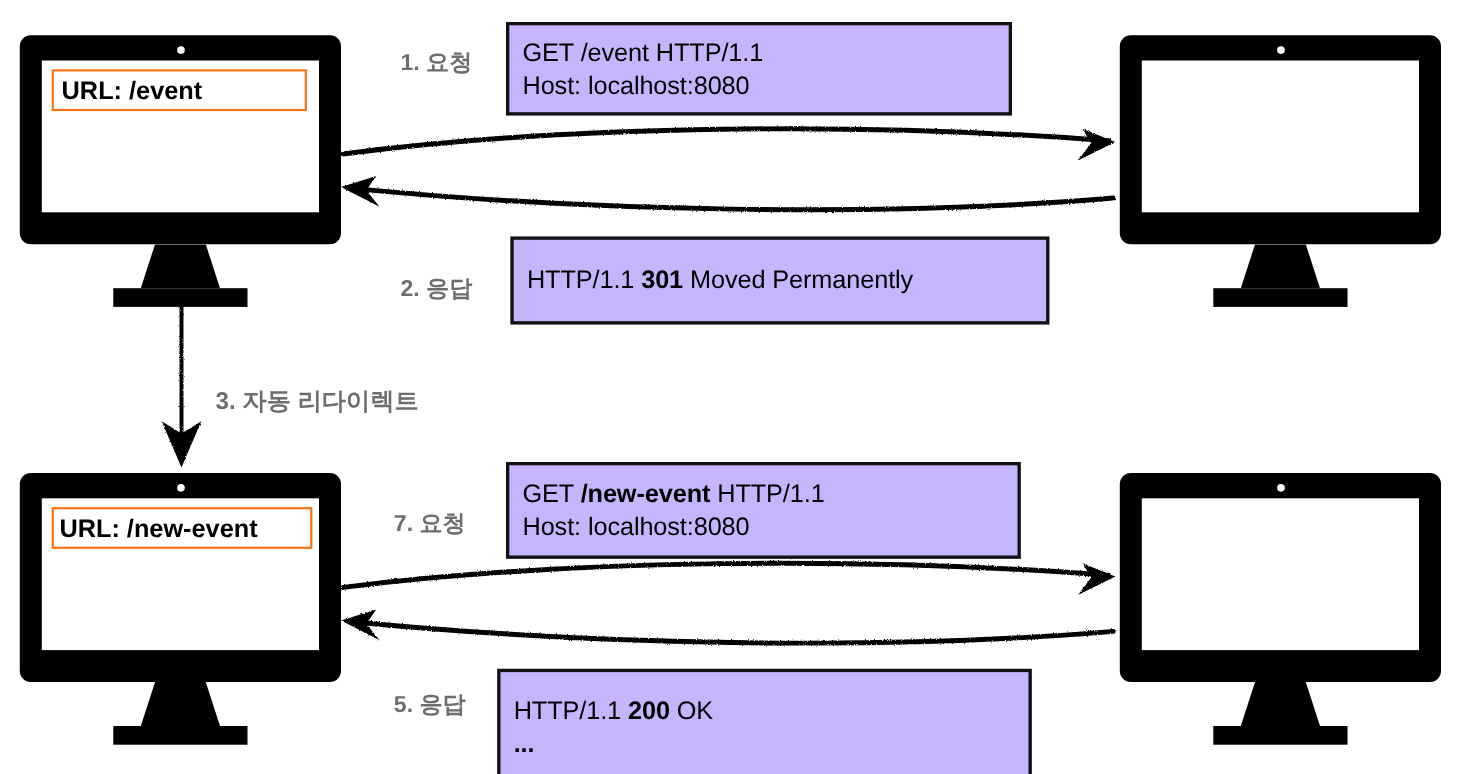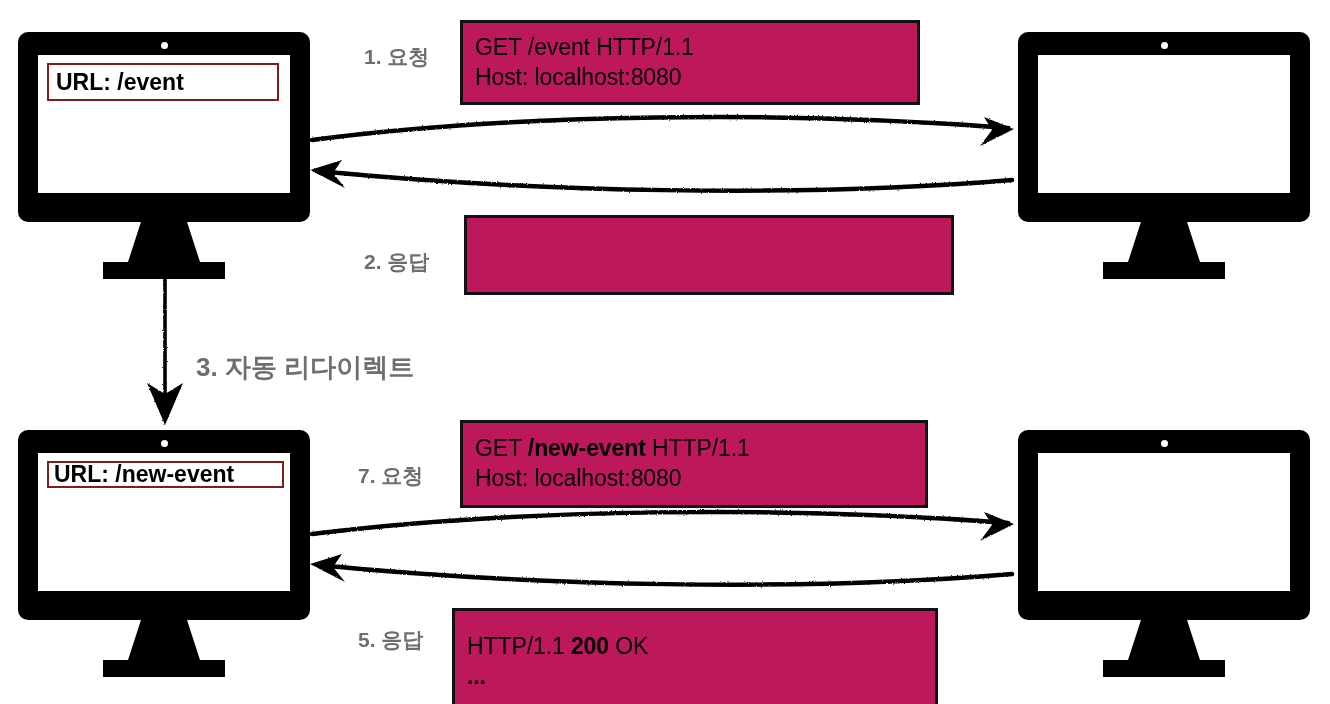--- a/index.html
+++ b/index.html
@@ -47,55 +47,55 @@
     position: absolute;
     background: #000000;
     left: 50%;
   }
 
   
   .urlbar {
     position: absolute;
     box-sizing: border-box;
     background: #ffffff;
-    border: 2px solid #7f1d1d;
+    border: 2px solid #f97316;
     display: flex;
     align-items: center;
     font-weight: bold;
     color: #000000;
     white-space: nowrap;
     overflow: hidden;
   }
 
   
   .msgbox {
     position: absolute;
     box-sizing: border-box;
-    background: #be185d;
+    background: #c4b5fd;
     border: 3px solid #111111;
     display: flex;
     flex-direction: column;
     justify-content: center;
     line-height: 1.30;
     font-size: 23px;
     color: #000000;
     letter-spacing: -0.1px;
   }
   .msgbox .line { white-space: nowrap; }
   .msgbox .b { font-weight: bold; }
 
   
   .steplabel {
     position: absolute;
     color: #6e6e6e;
     font-weight: bold;
     font-size: 21px;
     white-space: nowrap;
   }
-  .steplabel.big { font-size: 26px; }
+  .steplabel.big { font-size: 22px; }
 
   
   #arrow-layer {
     position: absolute;
     left: 0; top: 0;
     width: 1330px;
     height: 704px;
     pointer-events: none;
   }
 </style>
@@ -153,21 +153,21 @@
   <div class="screen" style="left:20px; top:23px; width:252px; height:138px;"></div>
   <div class="neck" style="top:190px; width:72px; margin-left:-36px; height:40px;
               clip-path: polygon(18% 0%, 82% 0%, 100% 100%, 0% 100%);"></div>
   <div class="foot" style="top:230px; width:122px; margin-left:-61px; height:17px;"></div>
 </div>
 
 <div class="monitor" style="left:18px; top:430px; width:292px; height:240px;">
   <div class="bezel" style="height:190px;"></div>
   <div class="camera" style="top:10px;"></div>
   <div class="screen" style="left:20px; top:23px; width:252px; height:138px;">
-    <div class="urlbar" style="left:9px; top:8px; width:237px; height:27px; padding:0 5px; font-size:23px;">
+    <div class="urlbar" style="left:9px; top:8px; width:237px; height:38px; padding:0 5px; font-size:23px;">
       <span>URL: /new-event</span>
     </div>
   </div>
   <div class="neck" style="top:190px; width:72px; margin-left:-36px; height:40px;
               clip-path: polygon(18% 0%, 82% 0%, 100% 100%, 0% 100%);"></div>
   <div class="foot" style="top:230px; width:122px; margin-left:-61px; height:17px;"></div>
 </div>
 
 <div class="monitor" style="left:1018px; top:430px; width:292px; height:240px;">
   <div class="bezel" style="height:190px;"></div>
@@ -191,20 +191,23 @@
 <div class="msgbox" style="left:460px; top:20px; width:460px; height:85px; padding:0 12px;">
   <div class="line">
     <span>GET /event HTTP/1.1</span><span class="b"></span><span></span>
   </div>
   <div class="line">
     <span>Host: localhost:8080</span><span class="b"></span><span></span>
   </div>
 </div>
 
 <div class="msgbox" style="left:464px; top:215px; width:490px; height:80px; padding:0 12px;">
+  <div class="line">
+    <span>HTTP/1.1 </span><span class="b">301</span><span> Moved Permanently</span>
+  </div>
 </div>
 
 <div class="msgbox" style="left:460px; top:420px; width:468px; height:88px; padding:0 12px;">
   <div class="line">
     <span>GET </span><span class="b">/new-event</span><span> HTTP/1.1</span>
   </div>
   <div class="line">
     <span>Host: localhost:8080</span><span class="b"></span><span></span>
   </div>
 </div>

